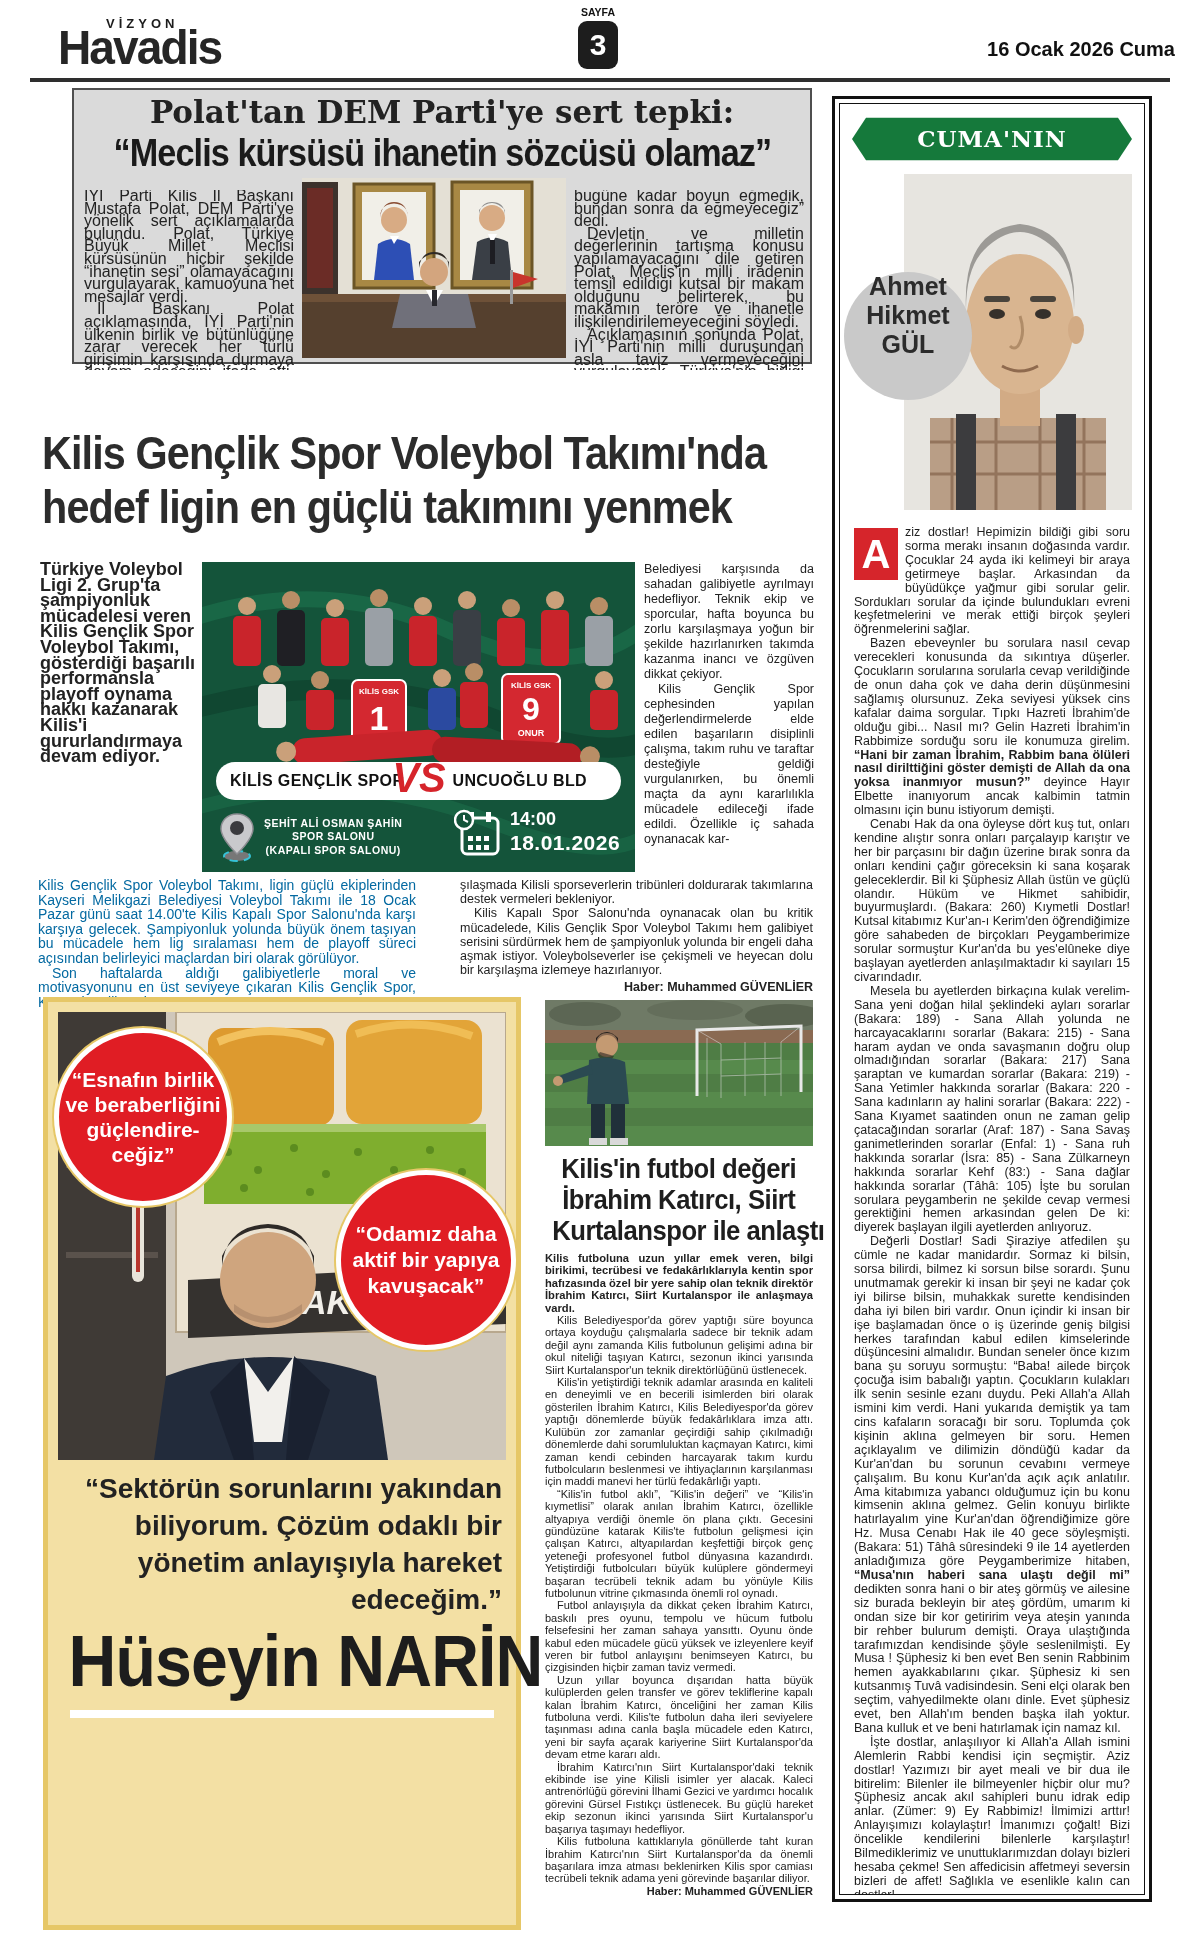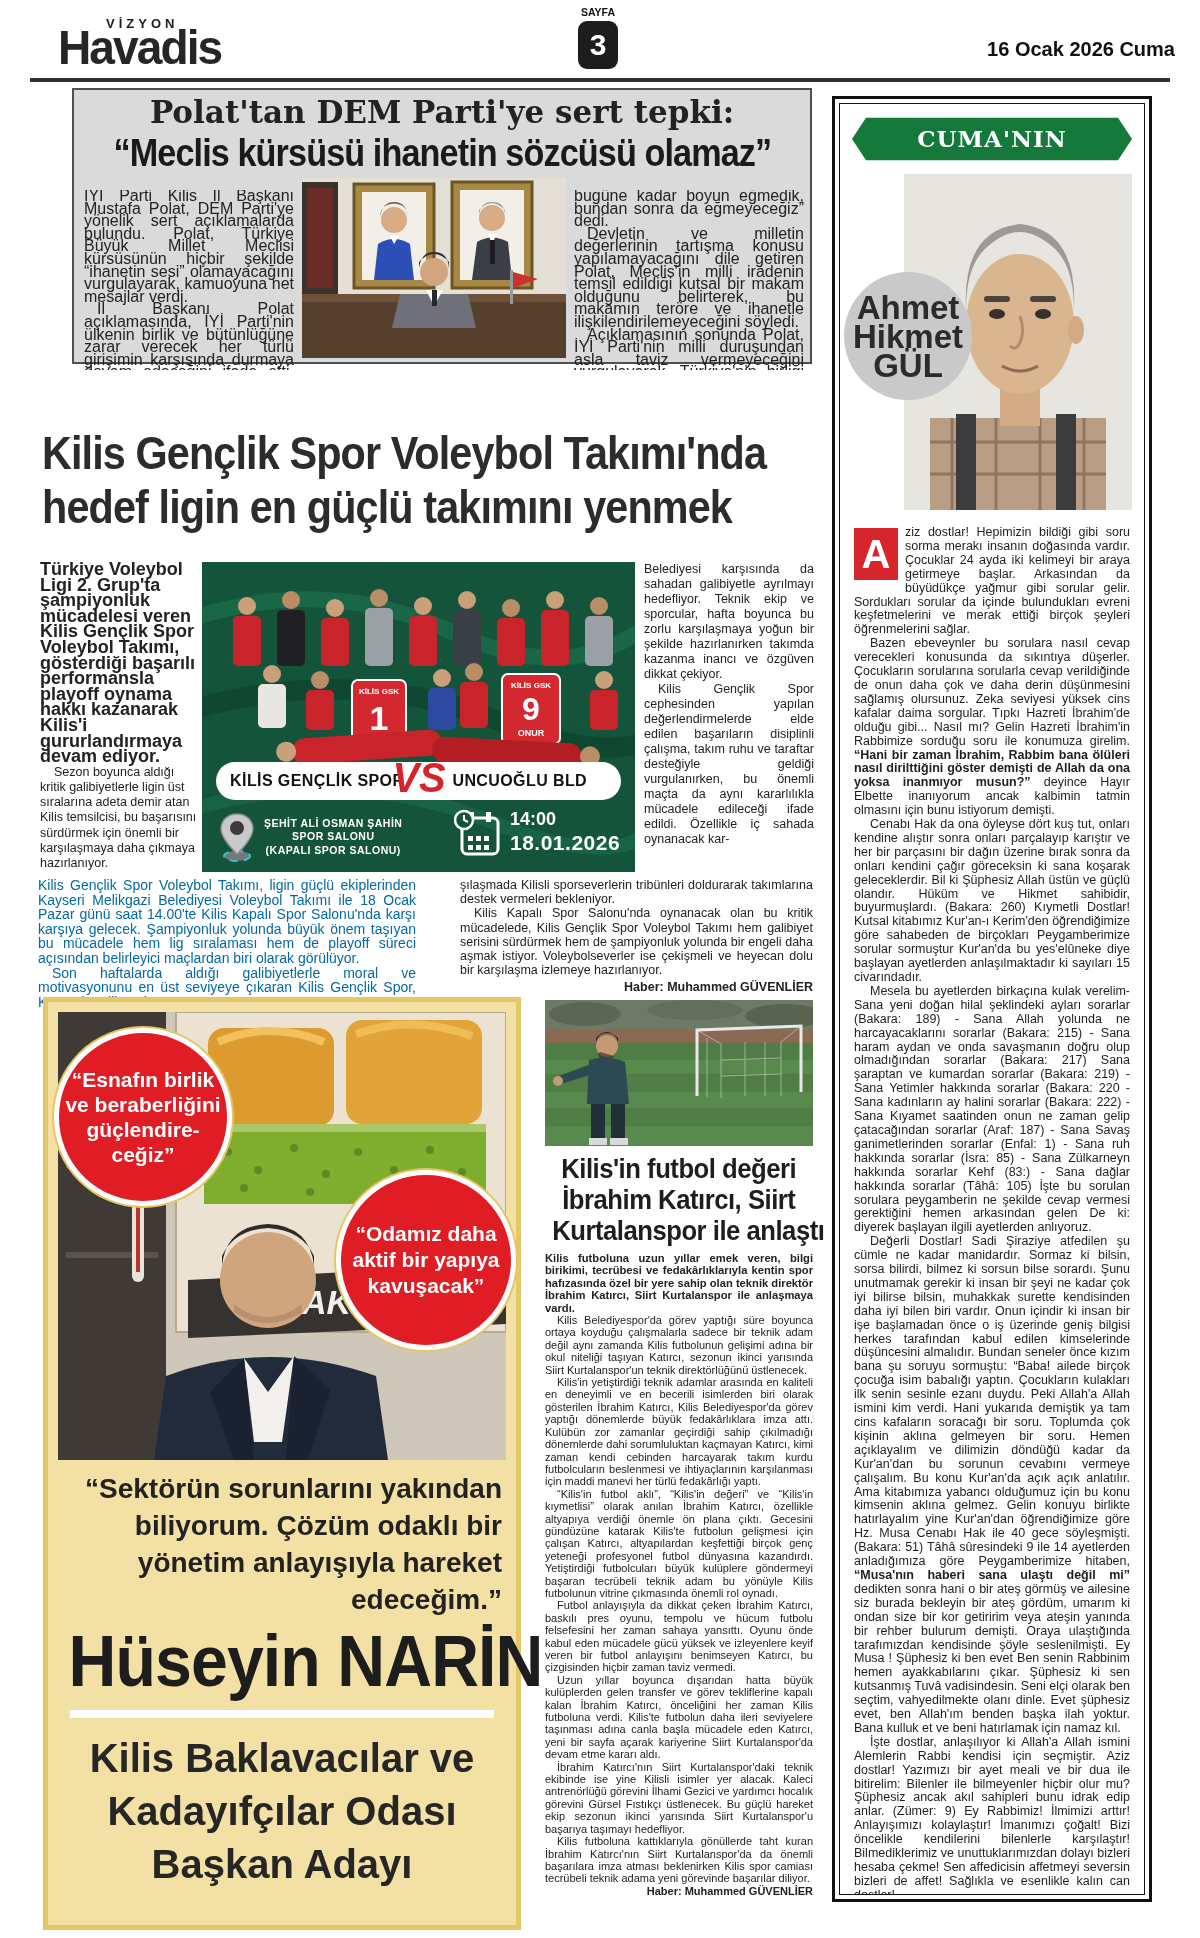--- a/index.html
+++ b/index.html
@@ -74,21 +74,21 @@
   .ad-name span { display:inline-block; transform:scaleX(.92); white-space:nowrap; }
   .ad-bar { position:absolute; left:22px; top:708px; width:424px; height:8px; background:#fff; }
   .ad-title { position:absolute; left:0; top:730px; width:100%; text-align:center; font-size:40px; line-height:53px; font-weight:bold; color:#262626; }
 
   
   .cuma { position:absolute; left:832px; top:96px; width:320px; height:1806px; border:3px solid #111; background:#fff; }
   .cuma-inner { position:absolute; left:4px; top:4px; right:4px; bottom:4px; border:1px solid #111; overflow:hidden; }
   .cuma-banner { margin:12px auto 6px; width:280px; height:46px; background:#15793b; clip-path:polygon(0 50%, 5% 4%, 95% 4%, 100% 50%, 95% 96%, 5% 96%); color:#fff; font-family:"DejaVu Serif", serif; font-size:23px; font-weight:bold; letter-spacing:1px; text-align:center; line-height:46px; }
   .cuma-photo-row { position:relative; height:348px; }
   .cuma-portrait { position:absolute; right:12px; top:6px; width:228px; height:336px; }
-  .cuma-author { position:absolute; left:4px; top:104px; width:128px; height:128px; border-radius:50%; background:#c9c9c9; text-align:center; font-size:33px; line-height:29px; font-weight:bold; color:#2b2b2b; display:flex; align-items:center; justify-content:center; }
+  .cuma-author { position:absolute; left:4px; top:104px; width:128px; height:128px; border-radius:50%; background:#c9c9c9; text-align:center; font-size:25px; line-height:29px; font-weight:bold; color:#2b2b2b; display:flex; align-items:flex-start; justify-content:center; }
   .cuma-text { margin:10px 14px 0; font-size:12.5px; line-height:13.9px; text-align:justify; color:#1e1e1e; }
   .cuma-text p + p { text-indent:16px; }
   .dropcap { float:left; width:44px; height:52px; margin:2px 7px 2px 0; background:#d6252b; color:#fff; font-size:40px; font-weight:bold; text-align:center; line-height:52px; }
   .bq { font-weight:bold; }
 </style>
 </head>
 <body>
 
 <div class="page">
 
@@ -151,21 +151,20 @@
     </div>
   </div>
 
   <div class="vb-head">
     <div>Kilis Gençlik Spor Voleybol Takımı'nda</div>
     <div>hedef ligin en güçlü takımını yenmek</div>
   </div>
 
   <div class="vb-colL">
     <p class="lead">Türkiye Voleybol Ligi 2. Grup'ta şampiyonluk mücadelesi veren Kilis Gençlik Spor Voleybol Takımı, gösterdiği başarılı performansla playoff oynama hakkı kazanarak Kilis'i gururlandırmaya devam ediyor.</p>
-    <p>Sezon boyunca aldığı kritik galibiyetlerle ligin üst sıralarına adeta demir atan Kilis temsilcisi, bu başarısını sürdürmek için önemli bir karşılaşmaya daha çıkmaya hazırlanıyor.</p>
   </div>
 
   <div class="vg">
     <svg width="433" height="310" viewBox="0 0 433 310">
       <rect width="433" height="310" fill="#14543a"></rect>
       <path d="M-20,60 Q120,10 250,70 T460,50" stroke="#1d7a52" stroke-width="16" fill="none" opacity=".5"></path>
       <path d="M-20,150 Q150,100 300,160 T480,140" stroke="#0c3a28" stroke-width="20" fill="none" opacity=".5"></path>
       <path d="M-20,250 Q140,200 290,260 T470,240" stroke="#1d7a52" stroke-width="14" fill="none" opacity=".4"></path>
 
       <g>
@@ -414,25 +413,20 @@
     </div>
     <div class="bubble bubble2">
         <span>“Odamız daha aktif bir yapıya kavuşacak”</span>
       </div>
     <div class="bubble bubble1">
         <span>“Esnafın birlik ve beraberliğini güçlendire- ceğiz”</span>
       </div>
     <div class="ad-quote">“Sektörün sorunlarını yakından biliyorum. Çözüm odaklı bir yönetim anlayışıyla hareket edeceğim.”</div>
     <div class="ad-name"><span>Hüseyin NARİN</span></div>
     <div class="ad-bar"></div>
-    <div class="ad-title">
-      <div>Kilis Baklavacılar ve</div>
-      <div>Kadayıfçılar Odası</div>
-      <div>Başkan Adayı</div>
-    </div>
   </div>
 
   <div class="cuma">
     <div class="cuma-inner">
       <div class="cuma-banner">CUMA'NIN HİKMETİ:</div>
       <div class="cuma-photo-row">
         <svg class="cuma-portrait" viewBox="0 0 228 336">
           <rect width="228" height="336" fill="#e7e5e0"></rect>
           <rect x="26" y="244" width="176" height="92" fill="#b99e86"></rect>
           <g stroke="#8a6a52" stroke-width="3" opacity=".8">

